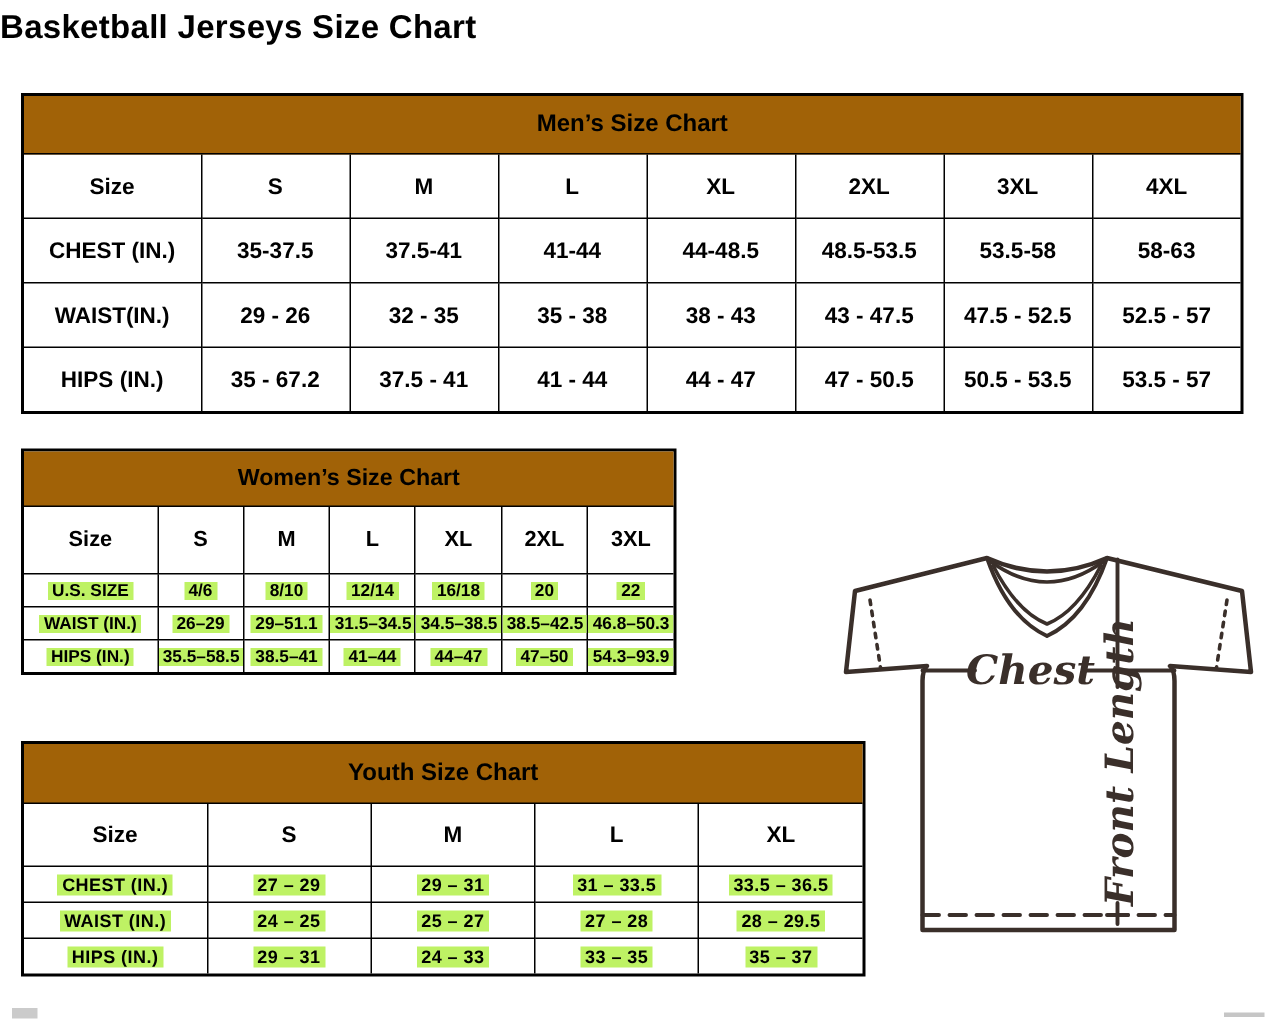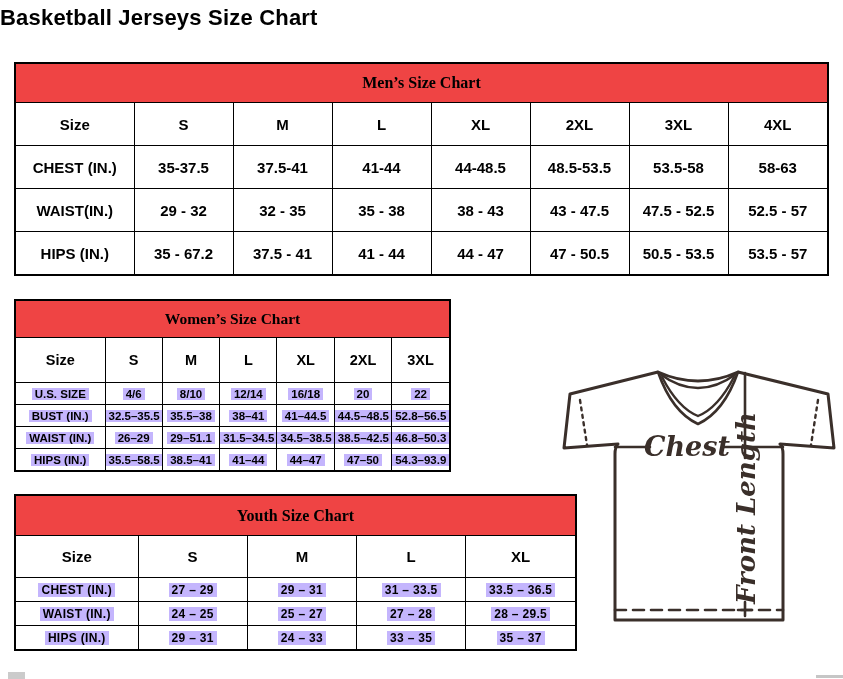--- a/index.html
+++ b/index.html
@@ -8,22 +8,22 @@
     font-family:"Liberation Sans", sans-serif;color:#000;overflow:hidden;
   }
   .page-title{
     position:absolute;top:5px;left:0;width:843px;text-align:left;
     font-size:22px;font-weight:bold;letter-spacing:0.2px;
   }
   .size-table{
     position:absolute;border:2px solid #000;box-sizing:border-box;background:#fff;
   }
   .size-table .hdr{
-    background:#ef4444;border-bottom:1px solid #000;
-    display:flex;align-items:center;justify-content:center;font-weight:bold;font-family:Liberation Serif, serif;
+    background:#a16207;border-bottom:1px solid #000;
+    display:flex;align-items:center;justify-content:center;font-weight:bold;
   }
   .size-table table{
     width:100%;border-collapse:collapse;table-layout:fixed;border-style:hidden;
   }
   .size-table td{
     border:1px solid #000;text-align:center;vertical-align:middle;
     font-weight:bold;padding:0;overflow:hidden;white-space:nowrap;
   }
   
   #men{left:14px;top:62px;width:815px;}
@@ -35,21 +35,21 @@
   #women .hdr{height:36px;font-size:15.5px;}
   #women tr.size-row td{height:44px;font-size:14.5px;}
   #women tr.compact td{height:21px;font-size:11.5px;}
   #women col.label-col{width:89px;}
   
   #youth{left:14px;top:494px;width:563px;}
   #youth .hdr{height:39px;font-size:16px;}
   #youth tr.size-row td{height:41px;font-size:15px;}
   #youth tr.compact td{height:23px;font-size:12px;letter-spacing:0.3px;}
   #youth col.label-col{width:122px;}
-  .compact .hl{background:#c4b5fd;padding:0 3px;margin-top:11px;}
+  .compact .hl{background:#bef264;padding:0 3px;margin-top:11px;}
   
   #jersey{position:absolute;left:556px;top:356px;width:287px;height:276px;}
   #jersey svg{display:block;width:287px;height:276px;}
   .diagram-text{
     font-family:"DejaVu Serif","Liberation Serif",serif;
     font-style:italic;font-weight:bold;fill:#3a2f2a;
   }
   
   .artifact{position:absolute;}
   #artifact-left{left:8px;top:672px;width:17px;height:7px;background:#cbcbcb;}
@@ -89,21 +89,21 @@
           <td>35-37.5</td>
           <td>37.5-41</td>
           <td>41-44</td>
           <td>44-48.5</td>
           <td>48.5-53.5</td>
           <td>53.5-58</td>
           <td>58-63</td>
         </tr>
         <tr class="data-row">
           <td>WAIST(IN.)</td>
-          <td>29 - 32</td>
+          <td>29 - 26</td>
           <td>32 - 35</td>
           <td>35 - 38</td>
           <td>38 - 43</td>
           <td>43 - 47.5</td>
           <td>47.5 - 52.5</td>
           <td>52.5 - 57</td>
         </tr>
         <tr class="data-row">
           <td>HIPS (IN.)</td>
           <td>35 - 67.2</td>
@@ -143,29 +143,20 @@
         <tr class="compact">
           <td><span class="hl">U.S. SIZE</span></td>
           <td><span class="hl">4/6</span></td>
           <td><span class="hl">8/10</span></td>
           <td><span class="hl">12/14</span></td>
           <td><span class="hl">16/18</span></td>
           <td><span class="hl">20</span></td>
           <td><span class="hl">22</span></td>
         </tr>
         <tr class="compact">
-          <td><span class="hl">BUST (IN.)</span></td>
-          <td><span class="hl">32.5–35.5</span></td>
-          <td><span class="hl">35.5–38</span></td>
-          <td><span class="hl">38–41</span></td>
-          <td><span class="hl">41–44.5</span></td>
-          <td><span class="hl">44.5–48.5</span></td>
-          <td><span class="hl">52.8–56.5</span></td>
-        </tr>
-        <tr class="compact">
           <td><span class="hl">WAIST (IN.)</span></td>
           <td><span class="hl">26–29</span></td>
           <td><span class="hl">29–51.1</span></td>
           <td><span class="hl">31.5–34.5</span></td>
           <td><span class="hl">34.5–38.5</span></td>
           <td><span class="hl">38.5–42.5</span></td>
           <td><span class="hl">46.8–50.3</span></td>
         </tr>
         <tr class="compact">
           <td><span class="hl">HIPS (IN.)</span></td>

